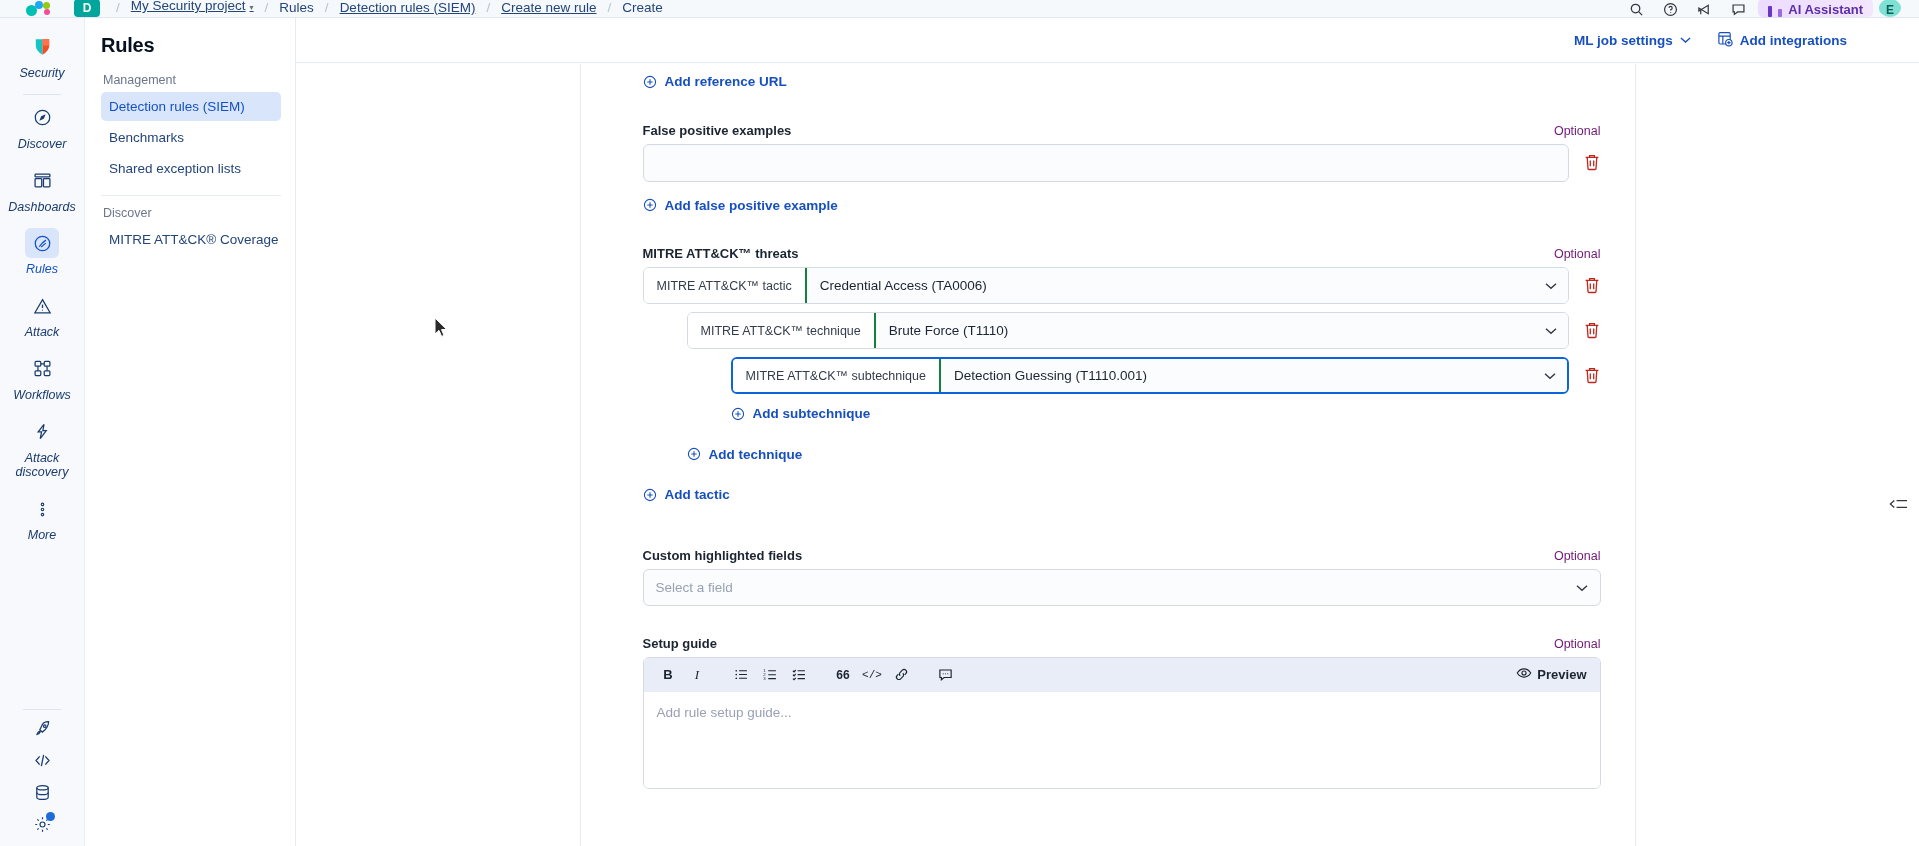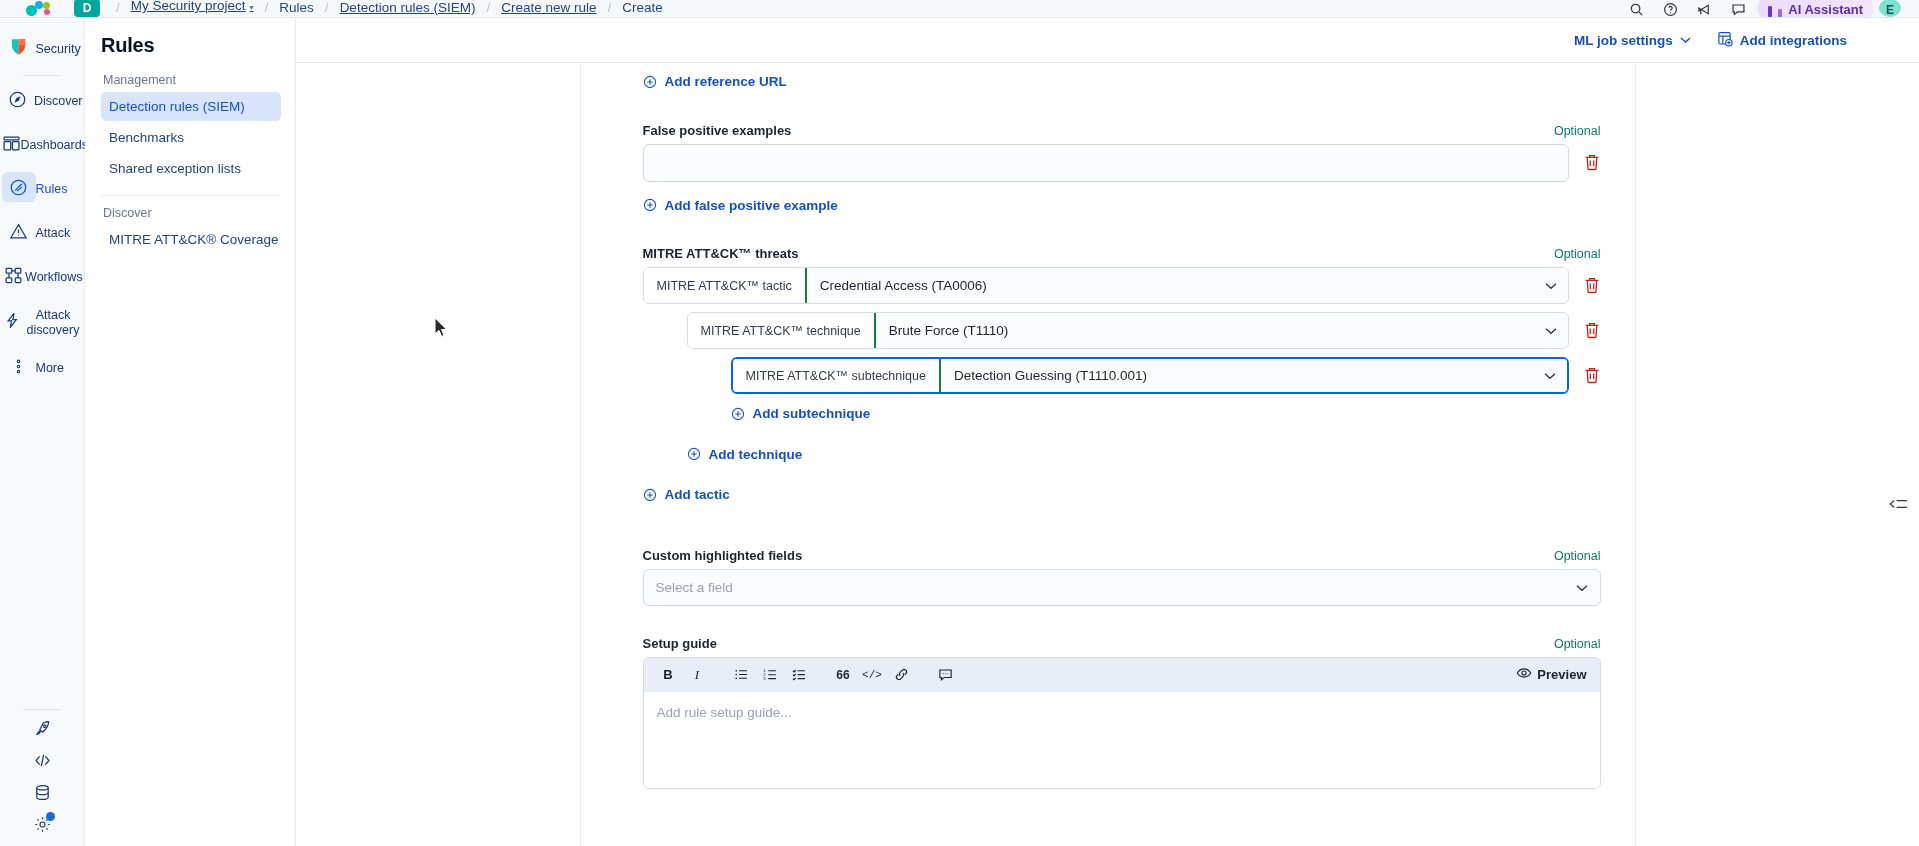--- a/index.html
+++ b/index.html
@@ -56,22 +56,22 @@
     font-size: 12px; font-weight: 700; display: flex; align-items: flex-end; justify-content: center;
   }
 
   
   #rail {
     position: absolute; left: 0; top: 18px; width: 85px; height: 828px;
     background: #f7f9fc; border-right: 1px solid #e9edf3;
     display: flex; flex-direction: column; align-items: center; padding-top: 8px;
   }
   .rail-item {
-    width: 85px; display: flex; flex-direction: row; align-items: center;
-    padding: 6px 2px 8px; cursor: pointer;
+    width: 85px; display: flex; flex-direction: column; align-items: center;
+    padding: 6px 2px 8px; cursor: pointer; font-style: italic;
   }
   .rail-ico {
     width: 34px; height: 30px; display: flex; align-items: center; justify-content: center;
     color: #1a3b6e; border-radius: 6px;
   }
   .rail-item.active .rail-ico { background: #d9e5fb; color: #1452c4; }
   .rail-lbl {
     font-size: 12.5px; color: #1a3b6e; margin-top: 4px; text-align: center;
     line-height: 1.18; max-width: 78px;
   }
@@ -128,21 +128,21 @@
   .inner { padding: 0 34px 0 62px; }
 
   .lnk {
     display: inline-flex; align-items: center; gap: 8px;
     color: #1750bd; font-size: 13.5px; font-weight: 600; cursor: pointer;
   }
   .plus-ico { width: 14px; height: 14px; flex: 0 0 14px; }
 
   .field-row { display: flex; align-items: baseline; justify-content: space-between; margin-bottom: 6px; }
   .field-lbl { font-size: 13px; font-weight: 700; color: #1b2431; }
-  .optional { font-size: 12.5px; color: #0f766e; font-weight: 400; }
+  .optional { font-size: 12.5px; color: #701a75; font-weight: 400; }
 
   .txtin {
     width: 100%; height: 38px; border: 1px solid #d3dae6; border-radius: 6px;
     background: #fbfcfe; box-shadow: inset 0 0 0 1px rgba(0,0,0,0.006);
   }
   .row-with-trash { display: flex; align-items: center; gap: 14px; }
   .trash { width: 18px; height: 19px; color: #bd271e; flex: 0 0 18px; cursor: pointer; }
 
   
   .combo {

